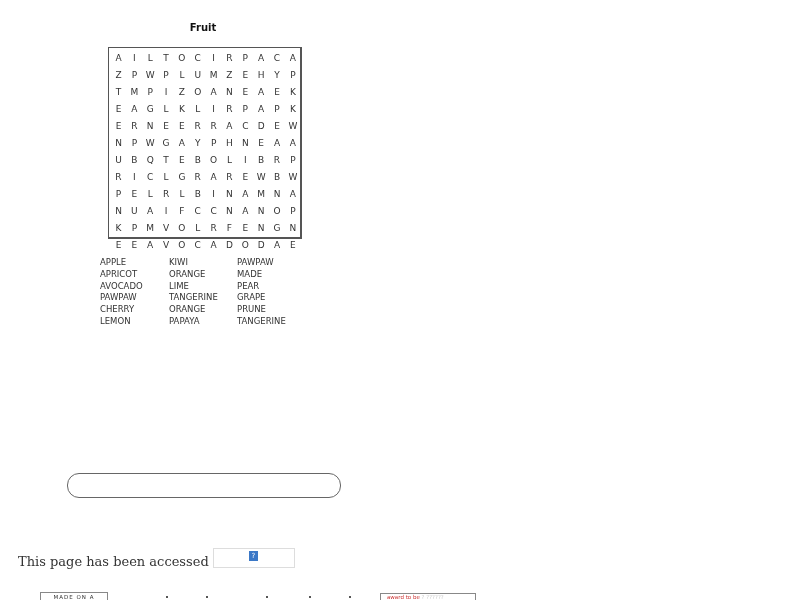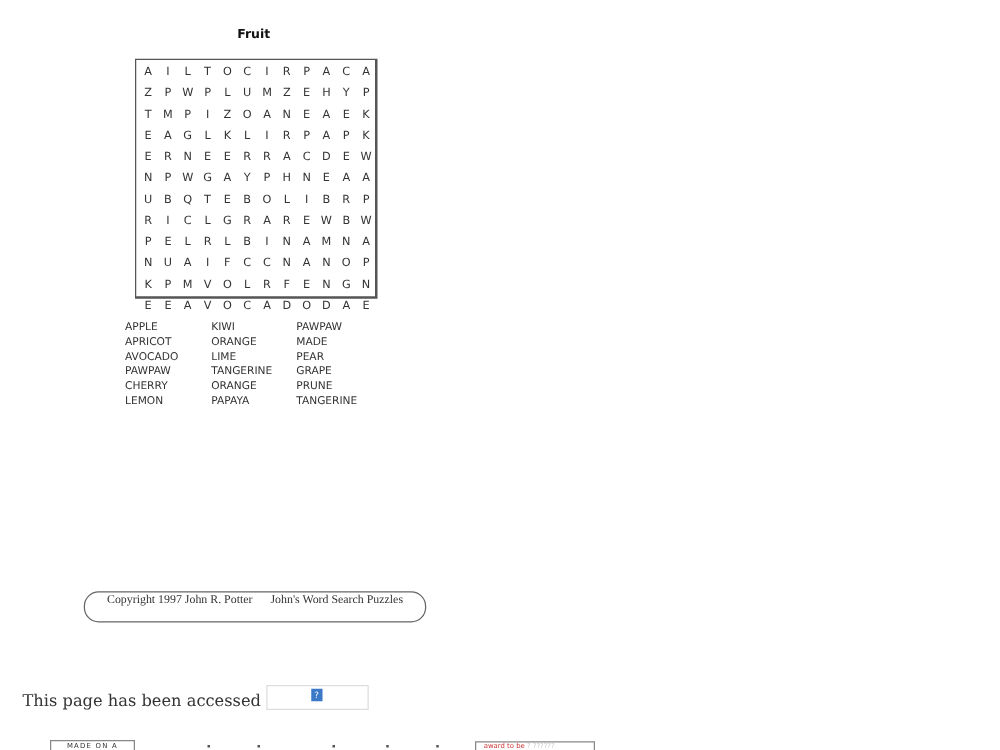--- a/index.html
+++ b/index.html
@@ -342,24 +342,20 @@
       <div class="word">PAWPAW</div>
       <div class="word">MADE</div>
       <div class="word">PEAR</div>
       <div class="word">GRAPE</div>
       <div class="word">PRUNE</div>
       <div class="word">TANGERINE</div>
     </div>
   </div>
 
 <div class="copyright">
-  <div class="line1">
-    <span>Copyright 1997  John R. Potter</span>
-    <span>John's Word Search Puzzles</span>
-  </div>
 </div>
 
 <div class="counter-line">
   <span>This page has been accessed</span>
   <span class="counter-box">
     <span class="counter-icon">?</span>
   </span>
 </div>
 
 <div class="made-badge">MADE ON A</div>

